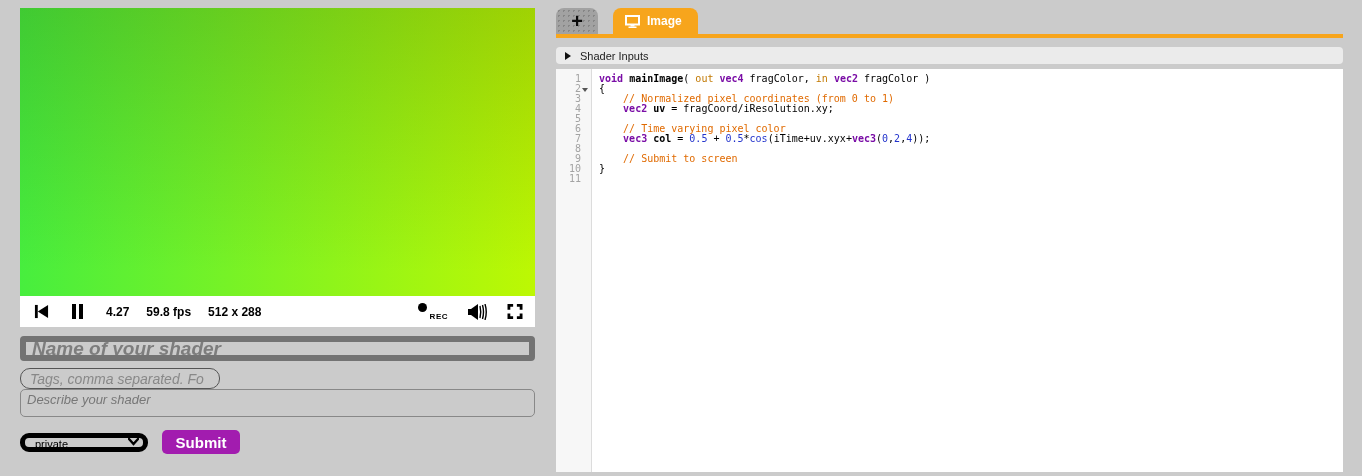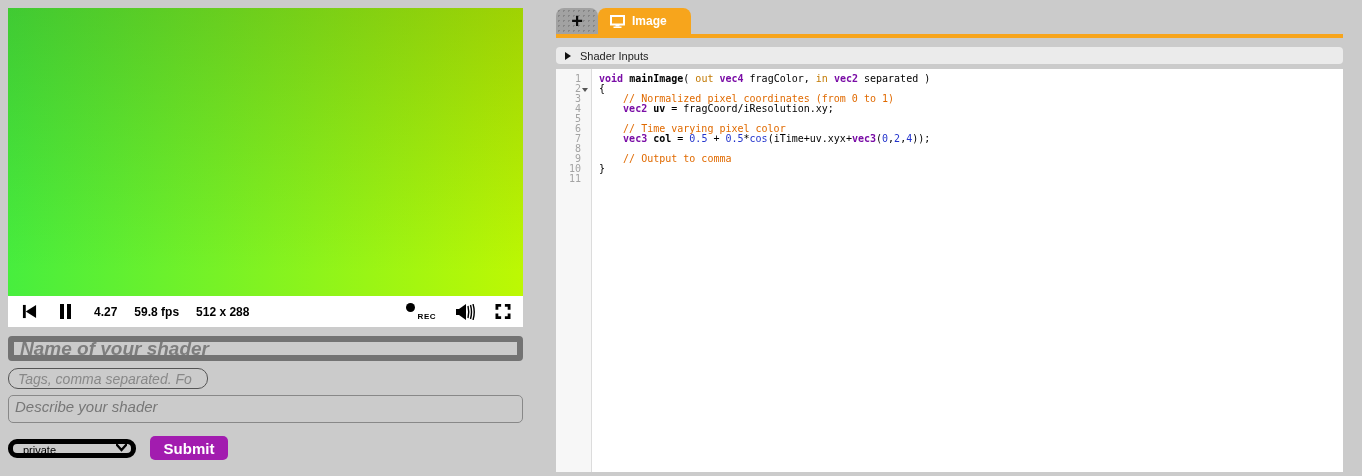--- a/index.html
+++ b/index.html
@@ -3,21 +3,21 @@
 <meta charset="utf-8">
 <style>
   * { box-sizing: border-box; margin: 0; padding: 0; }
   html,body { width:1362px; height:476px; overflow:hidden; }
   body {
     background:#cbcbcb;
     font-family:"Liberation Sans", sans-serif;
     position:relative;
   }
   
-  .left-panel { position:absolute; left:8px; top:8px; width:578px; }
+  .left-panel { position:absolute; left:20px; top:8px; width:578px; }
   .shader-canvas {
     width:515px; height:288px;
     background-image:
       linear-gradient(to bottom, rgba(30,40,0,0.18) 0%, rgba(0,0,0,0) 92%),
       linear-gradient(to right, #47ee3e 0%, #bdf803 100%);
   }
   .player-bar {
     width:515px; height:31px; background:#ffffff;
     display:flex; align-items:center; padding:0 12px 0 14px;
   }
@@ -34,22 +34,22 @@
     width:515px; height:25px; border:6px solid #737373; border-radius:4px;
     font-size:19px; font-weight:bold; font-style:italic; padding:0 6px; color:#333;
   }
   .name-input::placeholder { color:#7d7d7d; opacity:1; }
   .tags-input {
     margin-top:7px; width:200px; height:21px; border:1px solid #555; border-radius:10px;
     font-size:14px; font-style:italic; padding:0 9px; color:#333; display:block;
   }
   .tags-input::placeholder { color:#888; opacity:1; }
   .desc-textarea {
-    margin-top:6px; width:515px; height:28px; border:1px solid #888; border-radius:5px;
-    font-size:15px; font-style:italic; padding:2px 6px; resize:none; color:#333; display:block;
+    width:515px; height:28px; border:1px solid #888; border-radius:5px;
+    font-size:13px; font-style:italic; padding:2px 6px; resize:none; color:#333; display:block;
   }
   .desc-textarea::placeholder { color:#777; opacity:1; }
   .form-bottom { margin-top:13px; display:flex; align-items:center; }
   .visibility-wrap { position:relative; width:128px; }
   .visibility-select {
     appearance:none; -webkit-appearance:none; -moz-appearance:none;
     width:128px; height:19px; border:5px solid #000000; border-radius:9px;
     font-size:11px; padding:0 10px; color:#000; cursor:pointer;
   }
   .select-chevron { position:absolute; right:9px; top:5px; pointer-events:none; }
@@ -63,22 +63,22 @@
   .tab-row { display:flex; align-items:flex-end; height:26px; }
   .tab-new {
     width:42px; height:26px; border-radius:8px 8px 0 0;
     background-color:#a2a2a2;
     background-image:radial-gradient(#868686 1px, transparent 1px);
     background-size:5px 5px;
     display:flex; align-items:center; justify-content:center;
     font-size:20px; font-weight:bold; color:#0a0a0a; cursor:pointer;
   }
   .tab-image {
-    margin-left:0; height:26px; border-radius:8px 8px 0 0; background:#f7a51c;
-    display:flex; align-items:center; padding:0 24px 0 12px; cursor:pointer;
+    margin-left:15px; height:26px; border-radius:8px 8px 0 0; background:#f7a51c;
+    display:flex; align-items:center; padding:0 16px 0 12px; cursor:pointer;
   }
   .tab-image-label { color:#ffffff; font-size:12px; font-weight:bold; margin-left:7px; }
   .tab-underline { width:787px; height:4px; background:#f7a51c; }
   .shader-inputs-bar {
     margin-top:9px; width:787px; height:17px; background:#ebebeb; border-radius:4px;
     display:flex; align-items:center; padding-left:9px; cursor:pointer;
   }
   .tri-right { width:0; height:0; border-left:6px solid #111; border-top:4px solid transparent; border-bottom:4px solid transparent; }
   .shader-inputs-label { font-size:11px; color:#222; margin-left:9px; }
   .editor {
@@ -229,25 +229,25 @@
         <div class="ln">
           <span class="num">10</span>
           <span class="foldcol"></span>
         </div>
         <div class="ln">
           <span class="num">11</span>
           <span class="foldcol"></span>
         </div>
       </div>
     <div class="code-area">
-        <div class="cl"><span class="tk-kw">void</span><span class="tk-p"> </span><span class="tk-b">mainImage</span><span class="tk-p">( </span><span class="tk-q">out</span><span class="tk-p"> </span><span class="tk-kw">vec4</span><span class="tk-p"> fragColor, </span><span class="tk-q">in</span><span class="tk-p"> </span><span class="tk-kw">vec2</span><span class="tk-p"> separated )</span></div>
+        <div class="cl"><span class="tk-kw">void</span><span class="tk-p"> </span><span class="tk-b">mainImage</span><span class="tk-p">( </span><span class="tk-q">out</span><span class="tk-p"> </span><span class="tk-kw">vec4</span><span class="tk-p"> fragColor, </span><span class="tk-q">in</span><span class="tk-p"> </span><span class="tk-kw">vec2</span><span class="tk-p"> fragColor )</span></div>
         <div class="cl"><span class="tk-p">{</span></div>
         <div class="cl"><span class="tk-p">    </span><span class="tk-cm">// Normalized pixel coordinates (from 0 to 1)</span></div>
         <div class="cl"><span class="tk-p">    </span><span class="tk-kw">vec2</span><span class="tk-p"> </span><span class="tk-b">uv</span><span class="tk-p"> = fragCoord/iResolution.xy;</span></div>
         <div class="cl">&nbsp;</div>
         <div class="cl"><span class="tk-p">    </span><span class="tk-cm">// Time varying pixel color</span></div>
         <div class="cl"><span class="tk-p">    </span><span class="tk-kw">vec3</span><span class="tk-p"> </span><span class="tk-b">col</span><span class="tk-p"> = </span><span class="tk-num">0.5</span><span class="tk-p"> + </span><span class="tk-num">0.5</span><span class="tk-p">*</span><span class="tk-fn">cos</span><span class="tk-p">(iTime+uv.xyx+</span><span class="tk-kw">vec3</span><span class="tk-p">(</span><span class="tk-num">0</span><span class="tk-p">,</span><span class="tk-num">2</span><span class="tk-p">,</span><span class="tk-num">4</span><span class="tk-p">));</span></div>
         <div class="cl">&nbsp;</div>
-        <div class="cl"><span class="tk-p">    </span><span class="tk-cm">// Output to comma</span></div>
+        <div class="cl"><span class="tk-p">    </span><span class="tk-cm">// Submit to screen</span></div>
         <div class="cl"><span class="tk-p">}</span></div>
       </div>
   </div>
 </div>
 
 </body></html>

